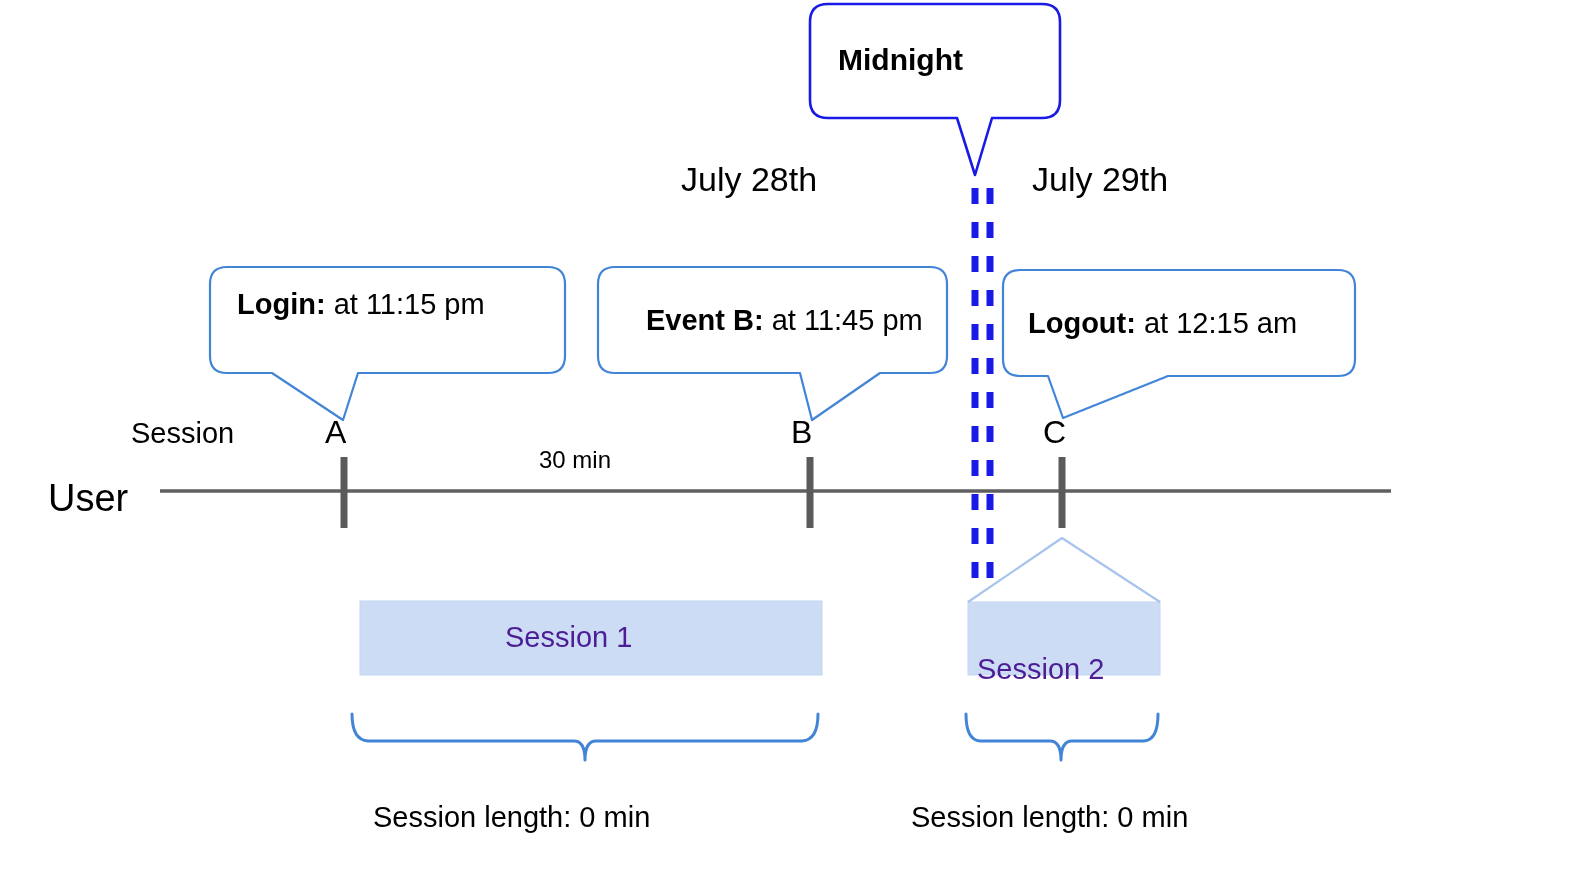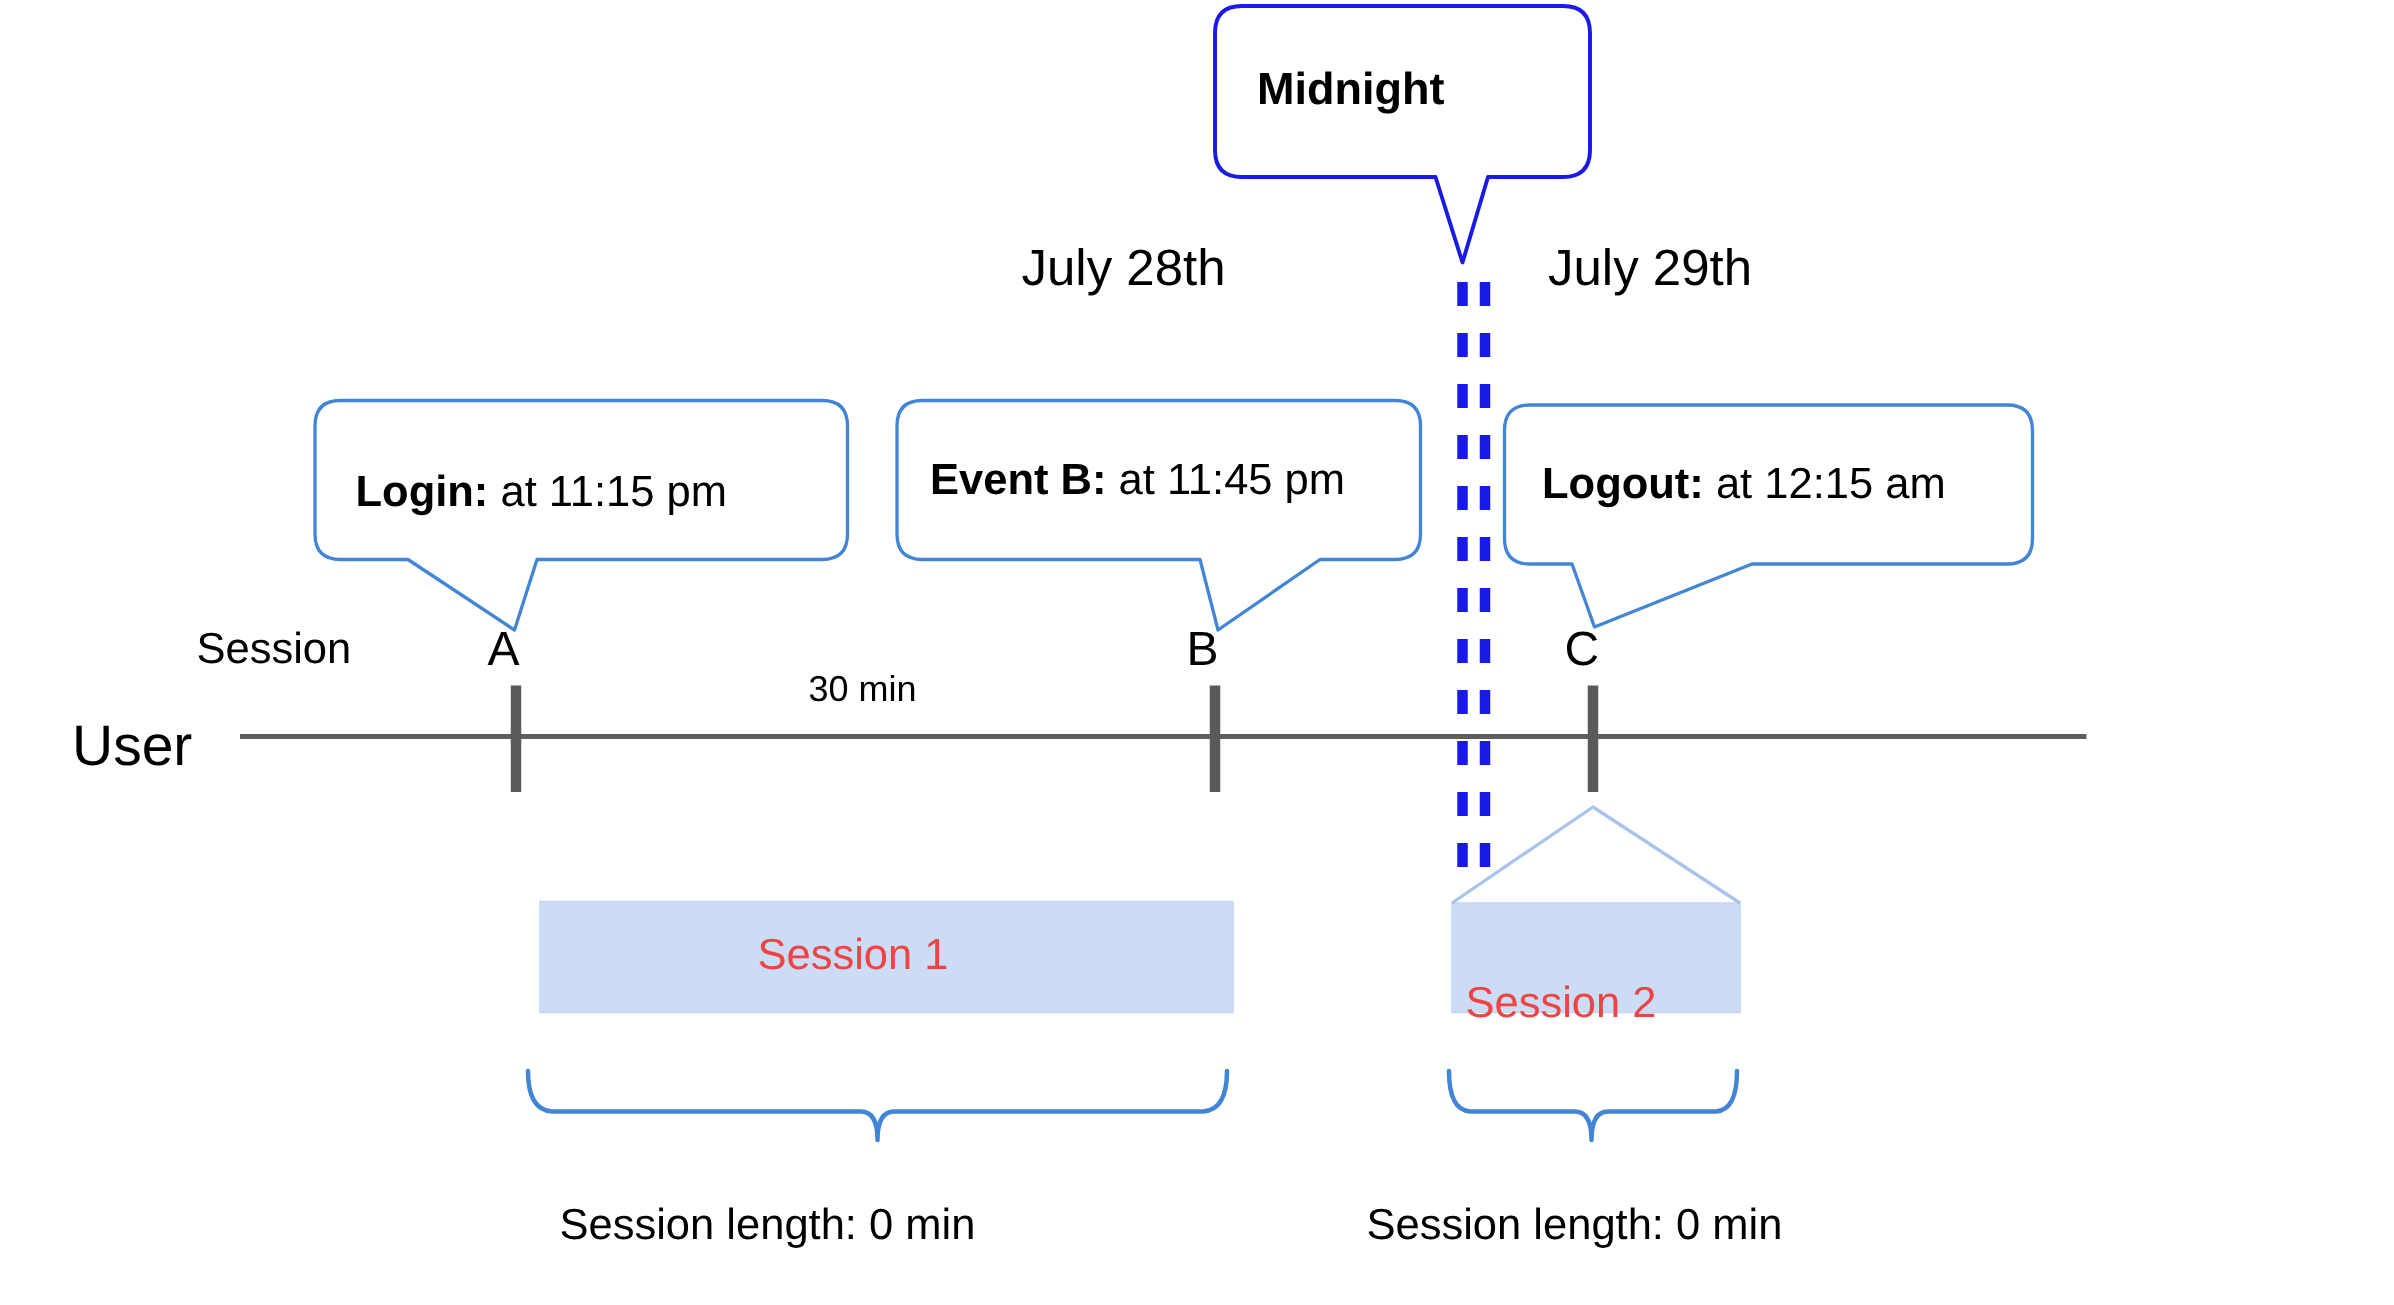--- a/index.html
+++ b/index.html
@@ -60,21 +60,21 @@
   }
   .point-label {
     font-size: 32px;
   }
   .duration-label {
     font-size: 24px;
   }
   .session-label {
     position: absolute;
     font-size: 29px;
-    color: #ef4444;
+    color: #4c1d95;
     white-space: nowrap;
     line-height: 1;
   }
   .session-length-label {
     font-size: 29px;
     margin-left: 16px;
   }
 </style>
 </head>
 <body>
@@ -194,25 +194,25 @@
     </g>
 
   </svg>
 
   <div class="midnight-text" style="left:838px; top:45px;">Midnight</div>
 
   <div class="lbl date-label" style="left:681px; top:162px;">July 28th</div>
 
   <div class="lbl date-label" style="left:1032px; top:162px;">July 29th</div>
 
-  <div class="callout-text" style="left:237px; top:314px;">
+  <div class="callout-text" style="left:237px; top:290px;">
     <b>Login:</b><span> at 11:15 pm</span>
   </div>
 
-  <div class="callout-text" style="left:620px; top:306px;">
+  <div class="callout-text" style="left:646px; top:306px;">
     <b>Event B:</b><span> at 11:45 pm</span>
   </div>
 
   <div class="callout-text" style="left:1028px; top:309px;">
     <b>Logout:</b><span> at 12:15 am</span>
   </div>
 
   <div class="lbl events-label" style="left:131px; top:419px;">Session</div>
 
   <div class="lbl point-label" style="left:325px; top:416px;">A</div>

